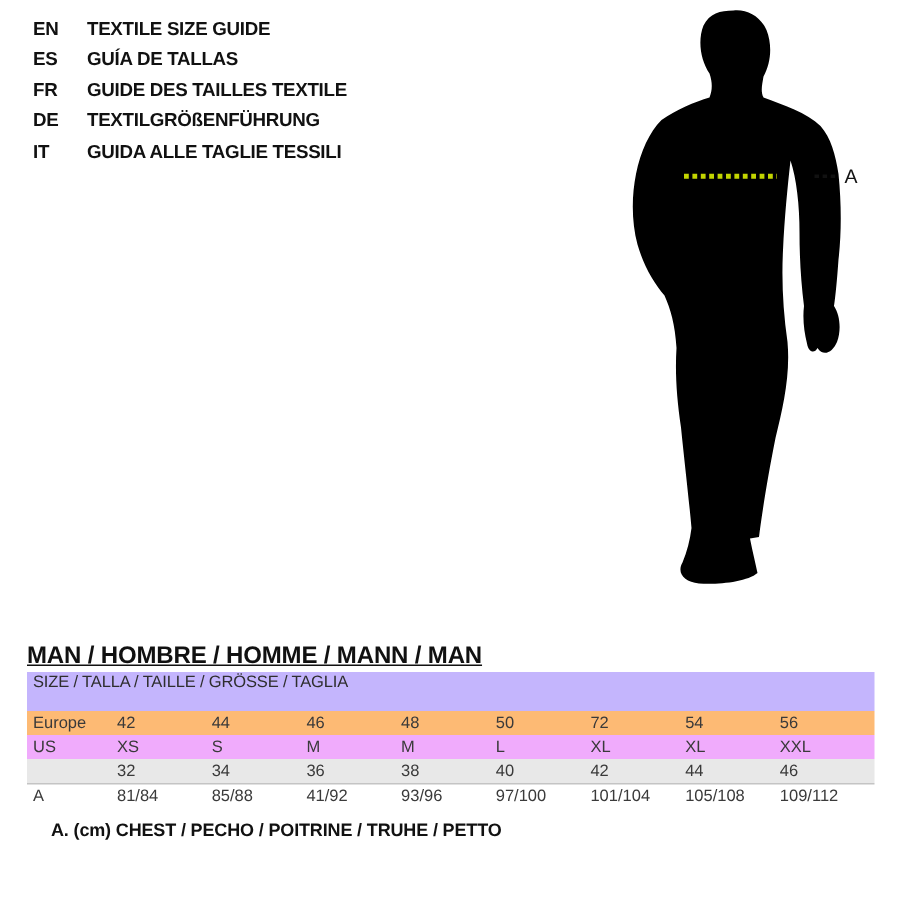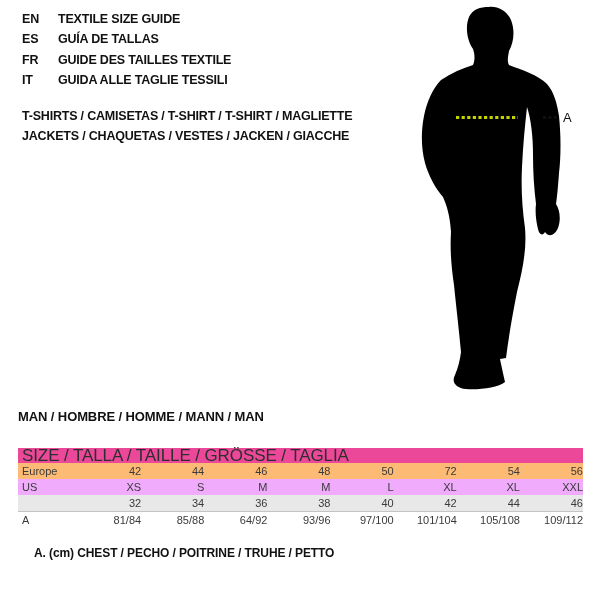--- a/index.html
+++ b/index.html
@@ -48,53 +48,54 @@
   }
   .figure-svg text {
     font-family: "Liberation Sans", sans-serif;
     font-size: 13px;
     fill: #111;
   }
   
   .man-title {
     position: absolute;
     left: 18px;
-    top: 409px;
-    font-size: 13px;
+    top: 429px;
+    font-size: 16px;
     font-weight: bold;
     letter-spacing: -0.1px;
     white-space: nowrap;
+    text-decoration: underline;
   }
   
   .size-table {
     position: absolute;
     left: 18px;
     top: 448px;
     width: 565px;
     font-size: 11px;
     color: #3a3a3a;
   }
   .tbl-header {
-    background: #ec4899;
+    background: #c4b5fd;
     color: #2e2e2e;
-    height: 15px;
+    height: 26px;
     line-height: 15px;
     padding-left: 4px;
-    font-size: 17px;
+    font-size: 11px;
     letter-spacing: -0.1px;
   }
   .tbl-row {
     display: grid;
     grid-template-columns: 60px repeat(8, 1fr);
     height: 16px;
     line-height: 16px;
     align-items: center;
   }
   .tbl-row .lbl { text-align: left; padding-left: 4px; }
-  .tbl-row .val { text-align: right; }
+  .tbl-row .val { text-align: left; }
   .row-europe { background: #fdba74; }
   .row-us     { background: #f0abfc; }
   .row-blank  { background: #e8e8e8; }
   .row-a      { background: #ffffff; border-top: 1px solid #c4c4c4; height: 17px; line-height: 17px; }
   
   .footnote {
     position: absolute;
     left: 34px;
     top: 546px;
     font-size: 12px;
@@ -115,29 +116,29 @@
     </div>
     <div class="lang-row">
       <span class="lang-code">ES</span>
       <span class="lang-label">GUÍA DE TALLAS</span>
     </div>
     <div class="lang-row">
       <span class="lang-code">FR</span>
       <span class="lang-label">GUIDE DES TAILLES TEXTILE</span>
     </div>
     <div class="lang-row">
+      <span class="lang-code">DE</span>
+      <span class="lang-label">TEXTILGRÖßENFÜHRUNG</span>
+    </div>
+    <div class="lang-row">
       <span class="lang-code">IT</span>
       <span class="lang-label">GUIDA ALLE TAGLIE TESSILI</span>
     </div>
   </div>
 
-  <div class="categories">
-    <div>T-SHIRTS / CAMISETAS / T-SHIRT / T-SHIRT / MAGLIETTE</div>
-    <div>JACKETS / CHAQUETAS / VESTES / JACKEN / GIACCHE</div>
-  </div>
 
   <svg class="figure-svg" viewBox="405 0 180 400" xmlns="http://www.w3.org/2000/svg">
     <path fill="#000" d="M 489 7
          C 498 6 507 11 511 20
          C 515 30 514 42 509 51
          C 508 57 507 61 509 65
          C 522 70 538 75 547 84
          C 554 92 557 103 559 116
          C 561 136 561 156 559 173
          C 558 187 557 197 556 204
@@ -209,21 +210,21 @@
       <span class="val">40</span>
       <span class="val">42</span>
       <span class="val">44</span>
       <span class="val">46</span>
     </div>
 
     <div class="tbl-row row-a">
       <span class="lbl">A</span>
       <span class="val">81/84</span>
       <span class="val">85/88</span>
-      <span class="val">64/92</span>
+      <span class="val">41/92</span>
       <span class="val">93/96</span>
       <span class="val">97/100</span>
       <span class="val">101/104</span>
       <span class="val">105/108</span>
       <span class="val">109/112</span>
     </div>
   </div>
 
   <div class="footnote">A. (cm) CHEST / PECHO / POITRINE / TRUHE / PETTO</div>
 

